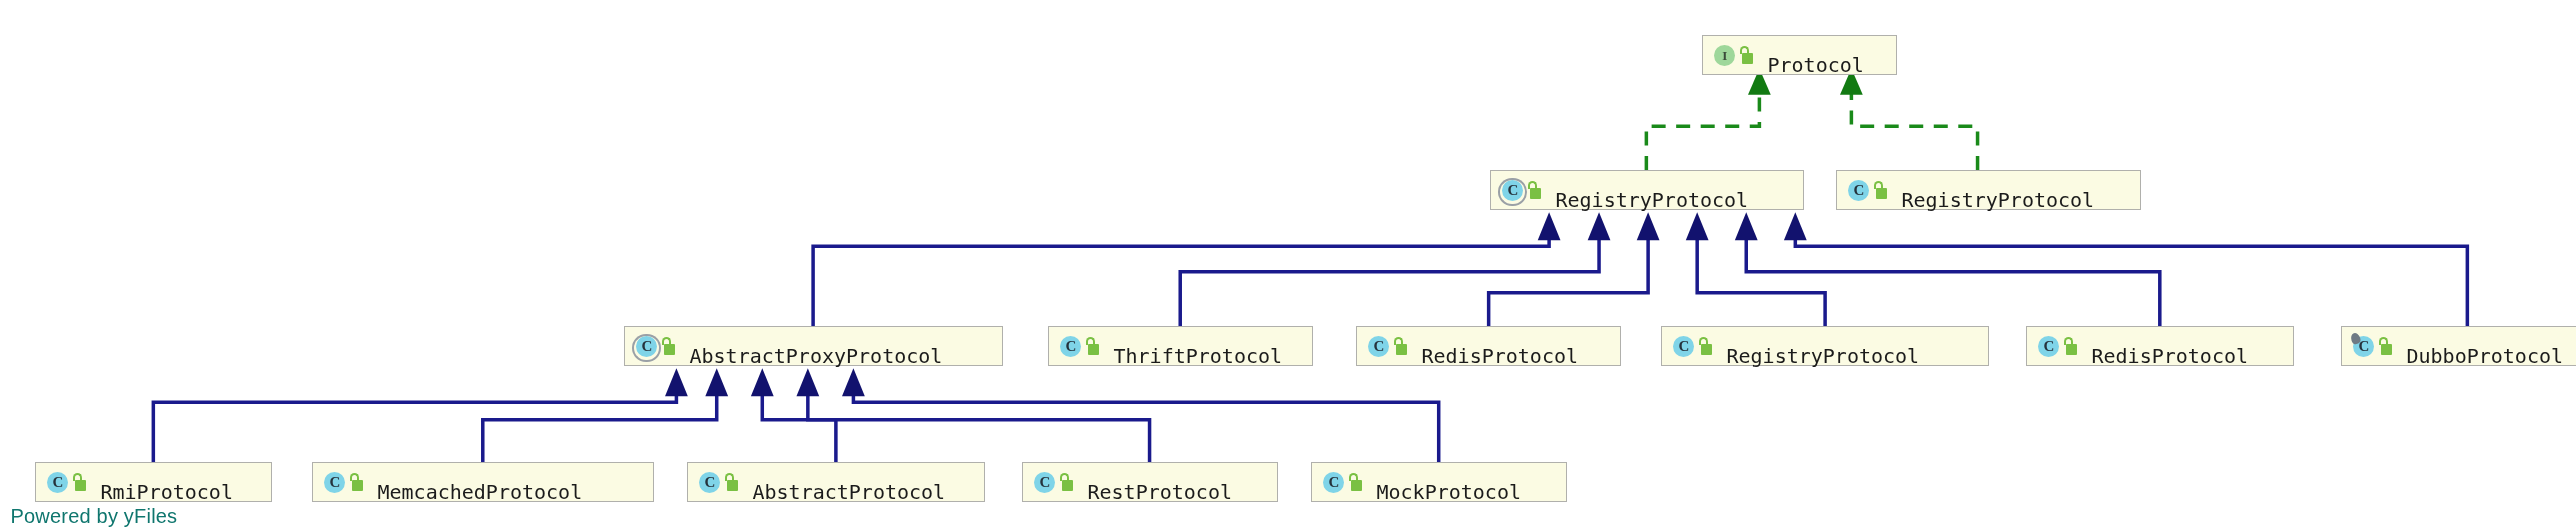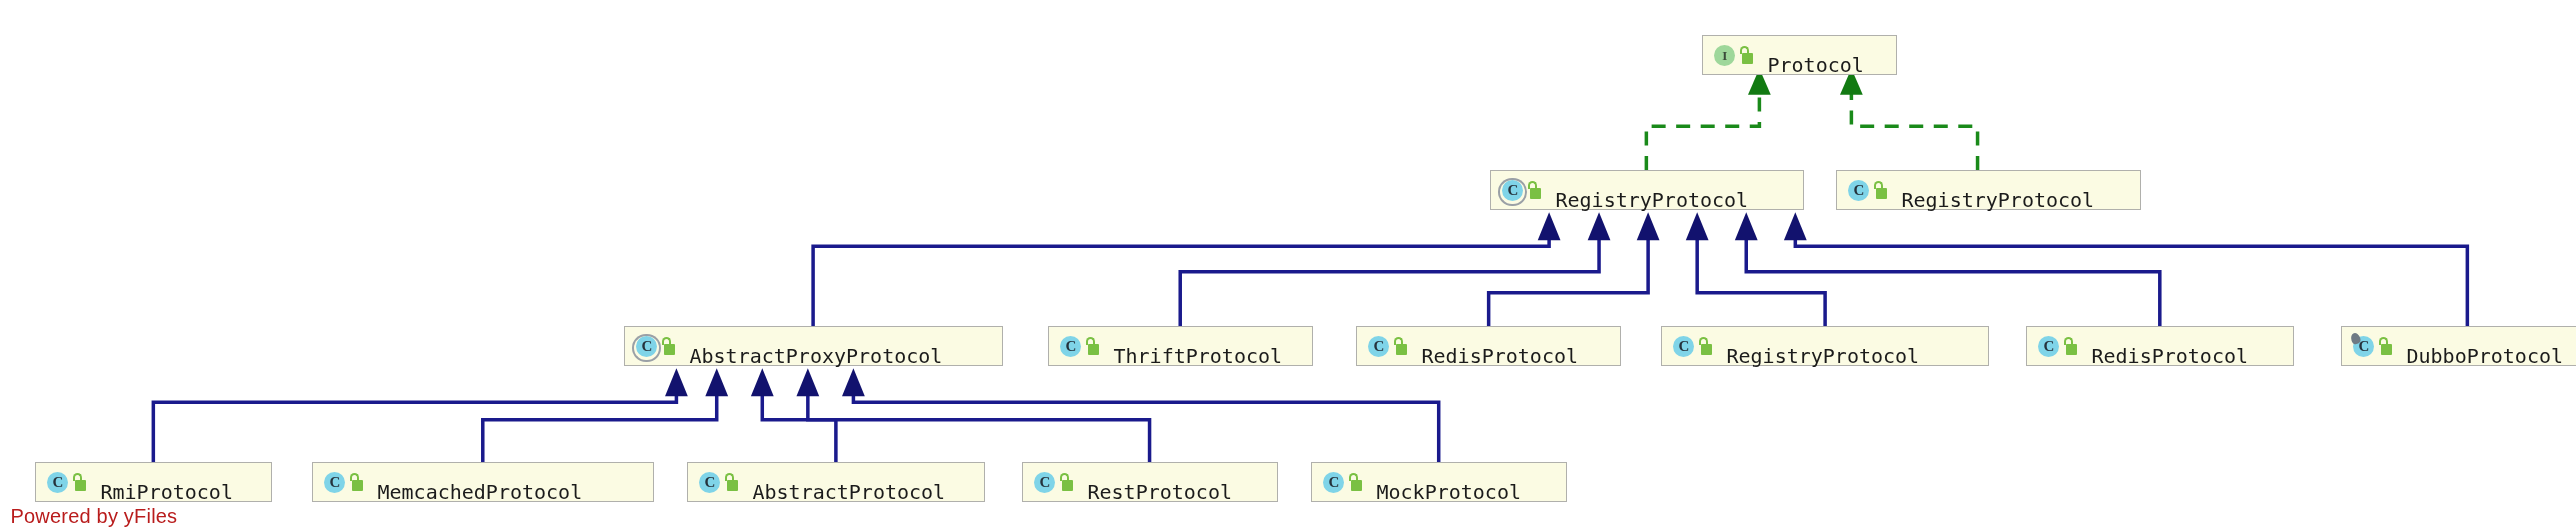--- a/index.html
+++ b/index.html
@@ -23,21 +23,21 @@
     top: 0;
     width: 2576px;
     height: 533px;
   }
   .watermark {
     position: absolute;
     left: 10.5px;
     top: 505px;
     font-family: "Liberation Sans", sans-serif;
     font-size: 20px;
-    color: #b91c1c;
+    color: #0f766e;
     white-space: nowrap;
     letter-spacing: 0.2px;
     user-select: none;
   }
   .node {
     position: absolute;
     box-sizing: border-box;
     background: #fbfbe3;
     border: 1.8px solid #b0b0ac;
     display: flex;

